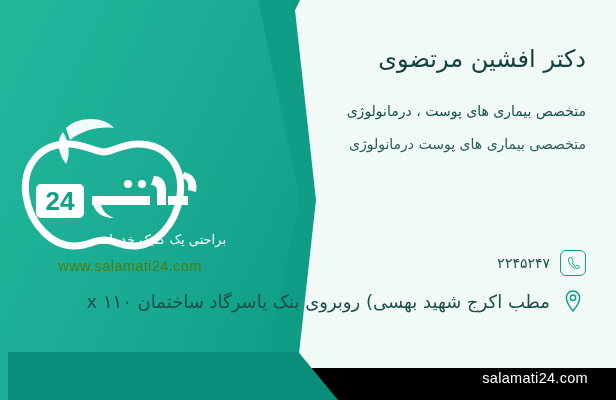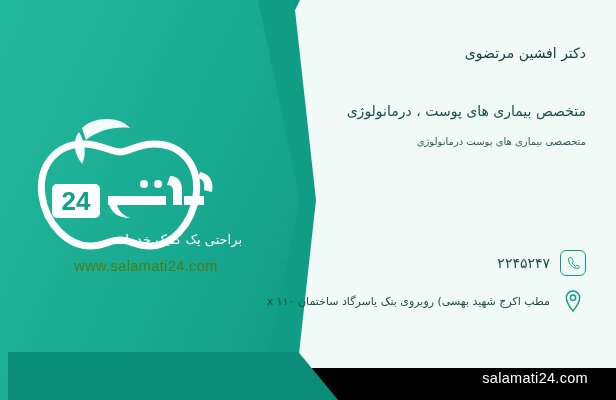--- a/index.html
+++ b/index.html
@@ -44,21 +44,21 @@
     left: 0;
     top: 0;
     width: 300px;
     height: 400px;
     background: linear-gradient(115deg, #22b89c 0%, #19ab92 55%, #0f9a83 100%);
     clip-path: polygon(0 0, 86% 0, 100% 50%, 86% 100%, 0 100%);
   }
   
   .logo-wrap {
     position: absolute;
-    left: 24px;
+    left: 8px;
     top: 110px;
     width: 230px;
     height: 150px;
     color: #ffffff;
   }
   .logo-svg { display: block; }
   .logo-url {
     position: absolute;
     left: 22px;
     top: 148px;
@@ -76,21 +76,21 @@
     color: #ffffff;
     font-size: 13px;
     font-family: "DejaVu Sans", sans-serif;
     direction: rtl;
   }
   
   .doctor-name {
     position: absolute;
     right: 30px;
     top: 45px;
-    font-size: 14px;
+    font-size: 24px;
     color: #15423e;
     font-weight: normal;
     direction: rtl;
     text-align: right;
     font-family: "DejaVu Sans", sans-serif;
   }
   .specialty-1 {
     position: absolute;
     right: 30px;
     top: 103px;
@@ -98,21 +98,21 @@
     color: #17514a;
     direction: rtl;
     text-align: right;
     font-family: "DejaVu Sans", sans-serif;
     margin-left: 20px;
   }
   .specialty-2 {
     position: absolute;
     right: 30px;
     top: 136px;
-    font-size: 10px;
+    font-size: 14px;
     color: #2a5f58;
     direction: rtl;
     text-align: right;
     font-family: "DejaVu Sans", sans-serif;
   }
   .info-row {
     position: absolute;
     display: flex;
     align-items: center;
     justify-content: center;
@@ -128,21 +128,21 @@
     display: flex;
     align-items: center;
     justify-content: center;
     margin-right: 0;
     margin-left: 10px;
     flex: 0 0 auto;
     box-sizing: border-box;
   }
   .info-icon.no-box { border: none; }
   .info-text {
-    font-size: 11px;
+    font-size: 18px;
     color: #1d4f49;
     direction: rtl;
     font-family: "DejaVu Sans", sans-serif;
     white-space: nowrap;
   }
   .phone-text { font-size: 14px; letter-spacing: 0.5px; }
   
   .bottom-bar {
     position: absolute;
     left: 8px;

